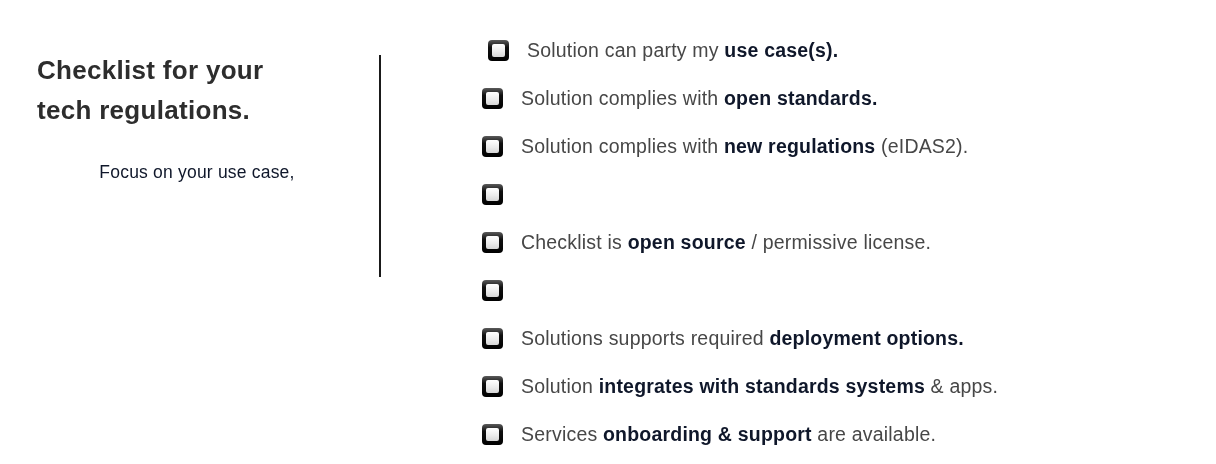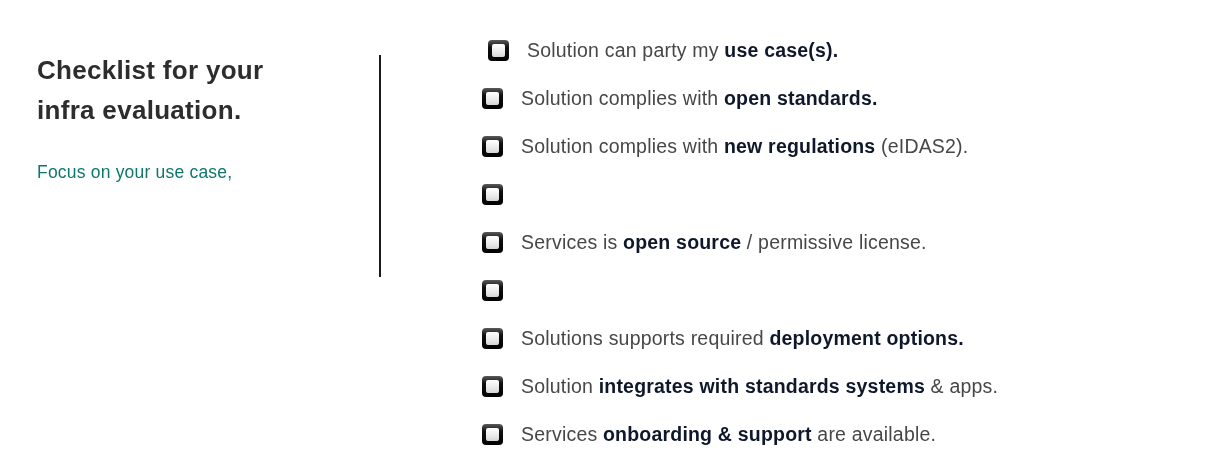--- a/index.html
+++ b/index.html
@@ -27,23 +27,24 @@
     font-size: 26px;
     font-weight: 700;
     color: #2d2d2d;
     line-height: 40px;
     letter-spacing: 0.3px;
   }
   .subtitle {
     margin-top: 28px;
     font-size: 17.5px;
     font-weight: 400;
-    color: #0f766e;
+    color: #0f172a;
     line-height: 28px;
     letter-spacing: 0.2px;
+    text-align: center;
   }
 
   
   .divider {
     position: absolute;
     left: 379px;
     top: 55px;
     width: 2px;
     height: 222px;
     background: #1a1a1a;
@@ -96,21 +97,21 @@
   }
 </style>
 </head>
 <body>
 
 <div class="slide">
 
   <div class="left-panel">
     <div class="title">
       <div>Checklist for your</div>
-      <div>infra evaluation.</div>
+      <div>tech regulations.</div>
     </div>
     <div class="subtitle">
       <div>Focus on your use case,</div>
     </div>
   </div>
 
   <div class="divider"></div>
 
   <div class="checklist" id="checklist">
   <div class="item first">
@@ -144,21 +145,21 @@
     <span class="checkbox" role="checkbox" aria-checked="false">
       <span class="checkbox-inner"></span>
     </span>
   </div>
 
   <div class="item">
     <span class="checkbox" role="checkbox" aria-checked="false">
       <span class="checkbox-inner"></span>
     </span>
     <span class="label">
-      <span class="pre">Services is </span><span class="bold">open source</span><span class="post"> / permissive license.</span>
+      <span class="pre">Checklist is </span><span class="bold">open source</span><span class="post"> / permissive license.</span>
     </span>
   </div>
 
   <div class="item">
     <span class="checkbox" role="checkbox" aria-checked="false">
       <span class="checkbox-inner"></span>
     </span>
   </div>
 
   <div class="item">

